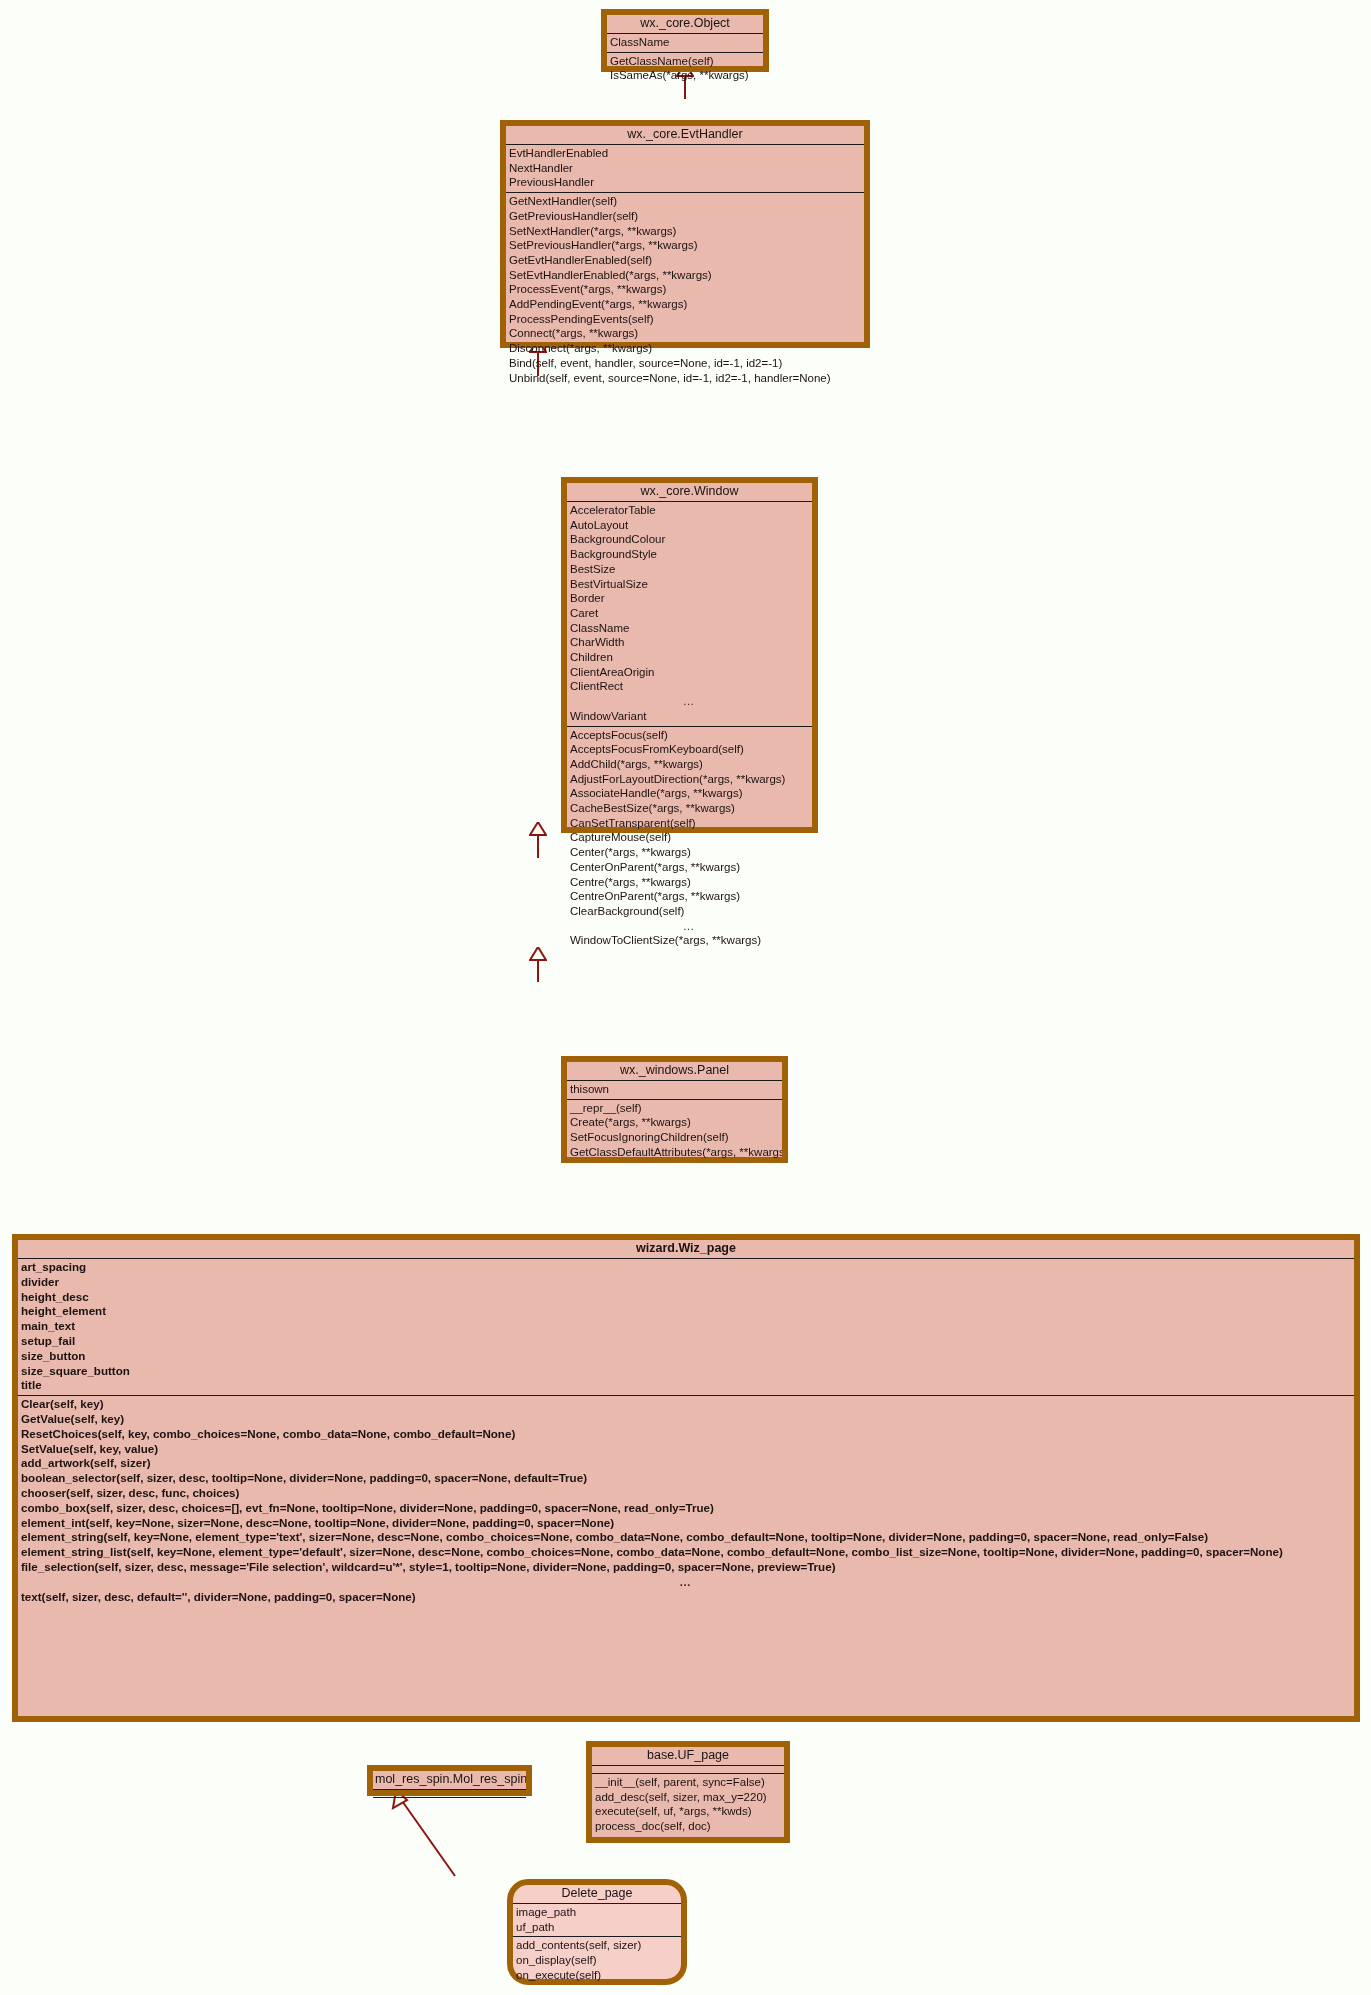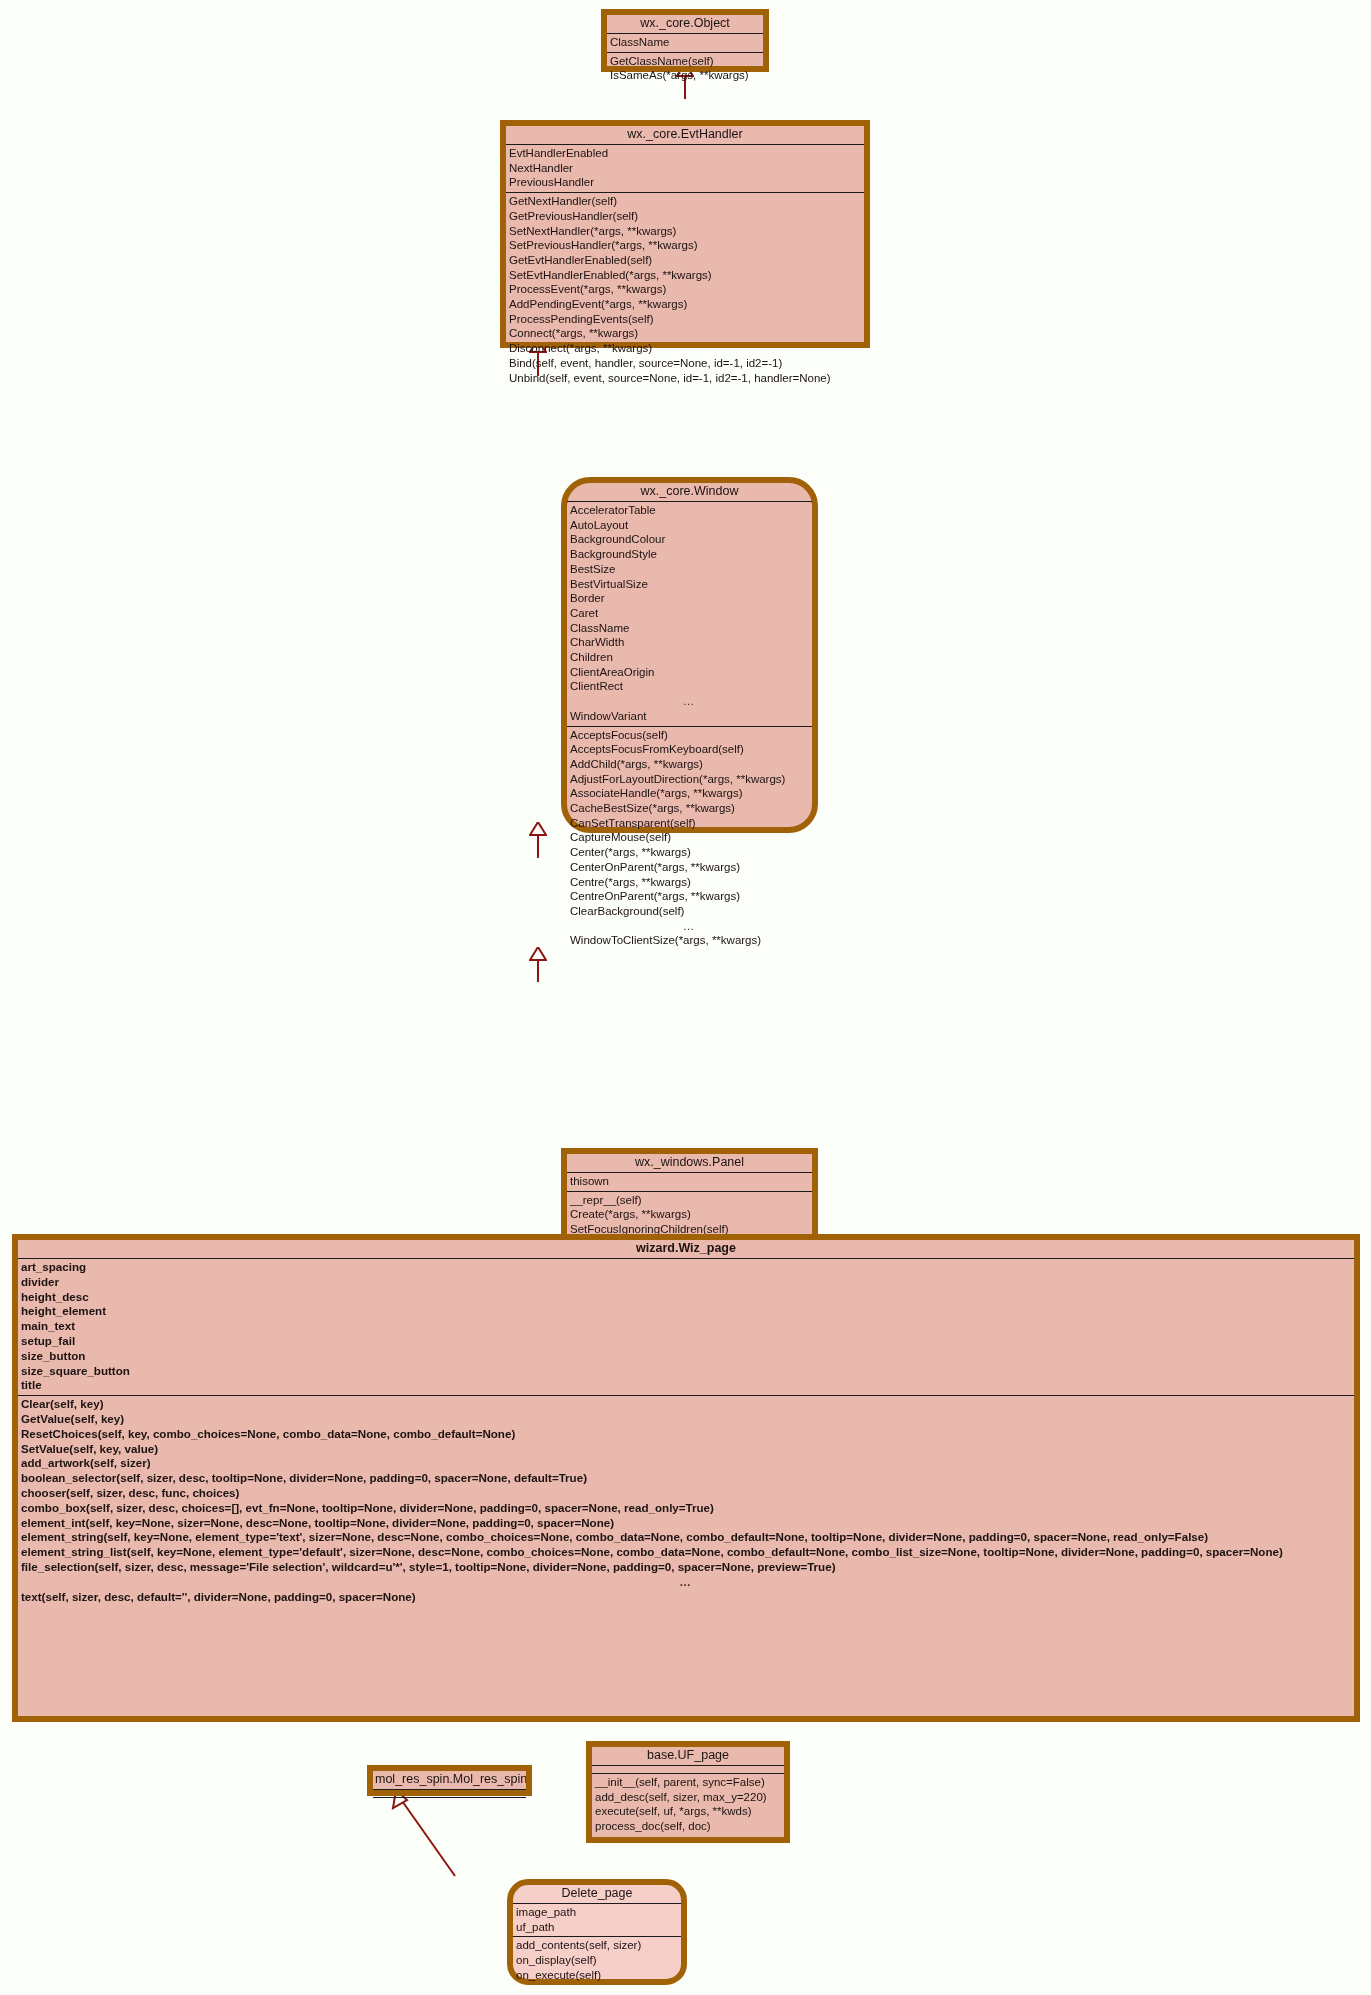--- a/index.html
+++ b/index.html
@@ -138,21 +138,21 @@
       <div class="row">ProcessEvent(*args, **kwargs)</div>
       <div class="row">AddPendingEvent(*args, **kwargs)</div>
       <div class="row">ProcessPendingEvents(self)</div>
       <div class="row">Connect(*args, **kwargs)</div>
       <div class="row">Disconnect(*args, **kwargs)</div>
       <div class="row">Bind(self, event, handler, source=None, id=-1, id2=-1)</div>
       <div class="row">Unbind(self, event, source=None, id=-1, id2=-1, handler=None)</div>
     </div>
   </div>
 
-  <div class="umlbox" style="left:561px;top:477px;width:257px;height:356px;border-radius:29px;">
+  <div class="umlbox" style="left:561px;top:477px;width:257px;height:356px;">
     <div class="title">wx._core.Window</div>
     <div class="compart">
       <div class="row">AcceleratorTable</div>
       <div class="row">AutoLayout</div>
       <div class="row">BackgroundColour</div>
       <div class="row">BackgroundStyle</div>
       <div class="row">BestSize</div>
       <div class="row">BestVirtualSize</div>
       <div class="row">Border</div>
       <div class="row">Caret</div>
@@ -176,21 +176,21 @@
       <div class="row">Center(*args, **kwargs)</div>
       <div class="row">CenterOnParent(*args, **kwargs)</div>
       <div class="row">Centre(*args, **kwargs)</div>
       <div class="row">CentreOnParent(*args, **kwargs)</div>
       <div class="row">ClearBackground(self)</div>
       <div class="row dots">…</div>
       <div class="row">WindowToClientSize(*args, **kwargs)</div>
     </div>
   </div>
 
-  <div class="umlbox" style="left:561px;top:1148px;width:257px;height:107px;">
+  <div class="umlbox" style="left:561px;top:1056px;width:227px;height:107px;">
     <div class="title">wx._windows.Panel</div>
     <div class="compart">
       <div class="row">thisown</div>
     </div>
     <div class="compart last">
       <div class="row">__repr__(self)</div>
       <div class="row">Create(*args, **kwargs)</div>
       <div class="row">SetFocusIgnoringChildren(self)</div>
       <div class="row">GetClassDefaultAttributes(*args, **kwargs)</div>
     </div>

